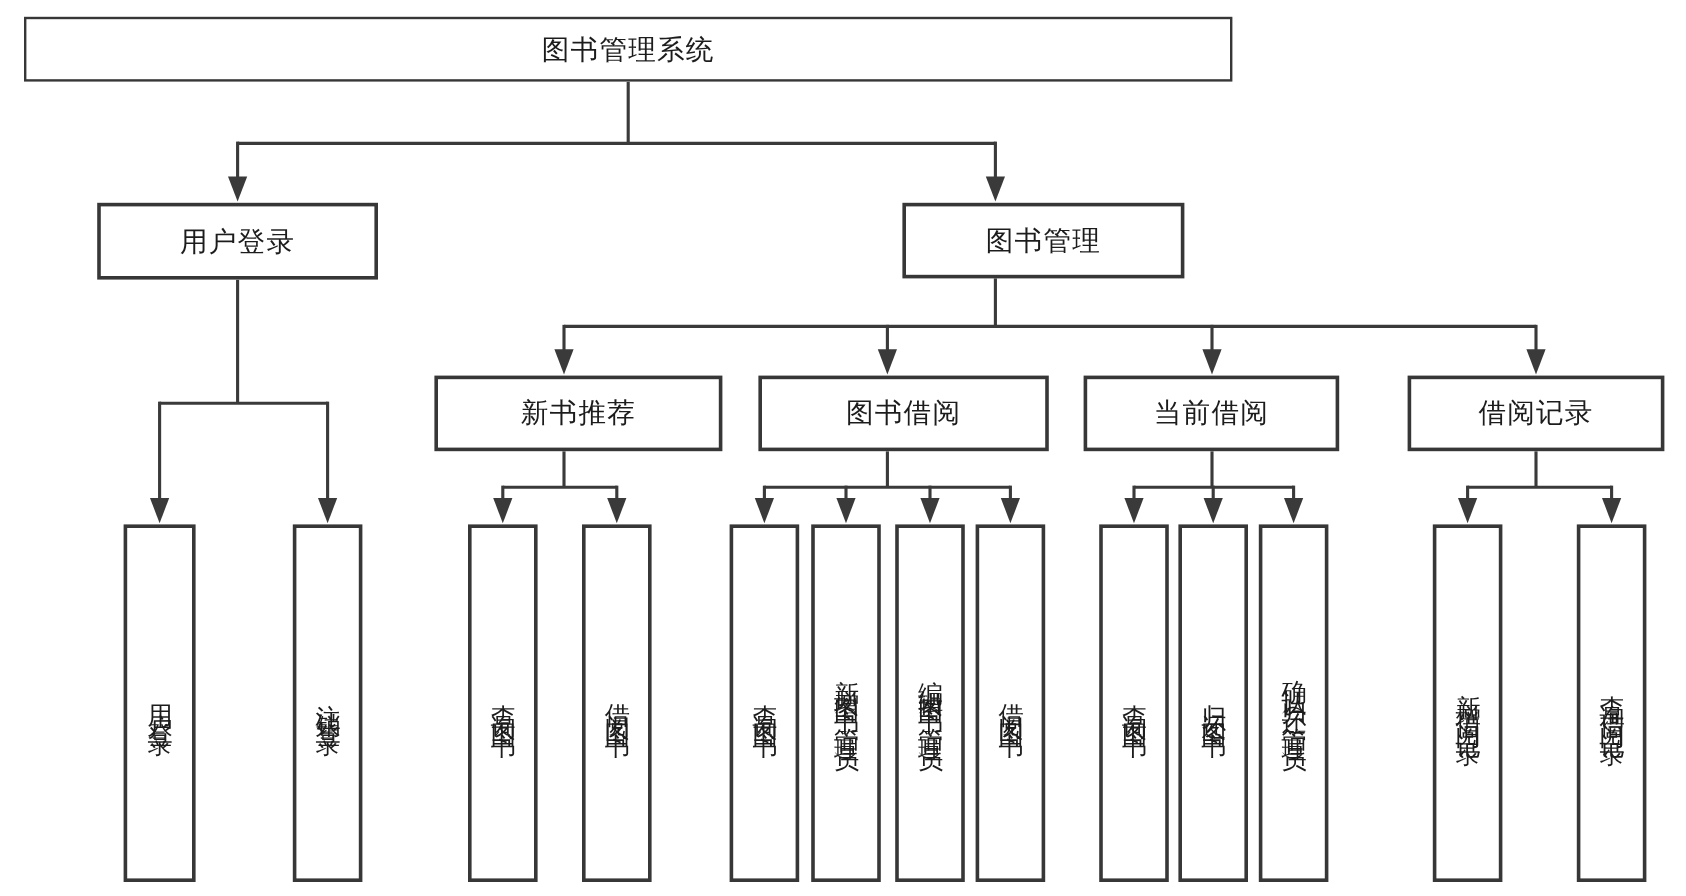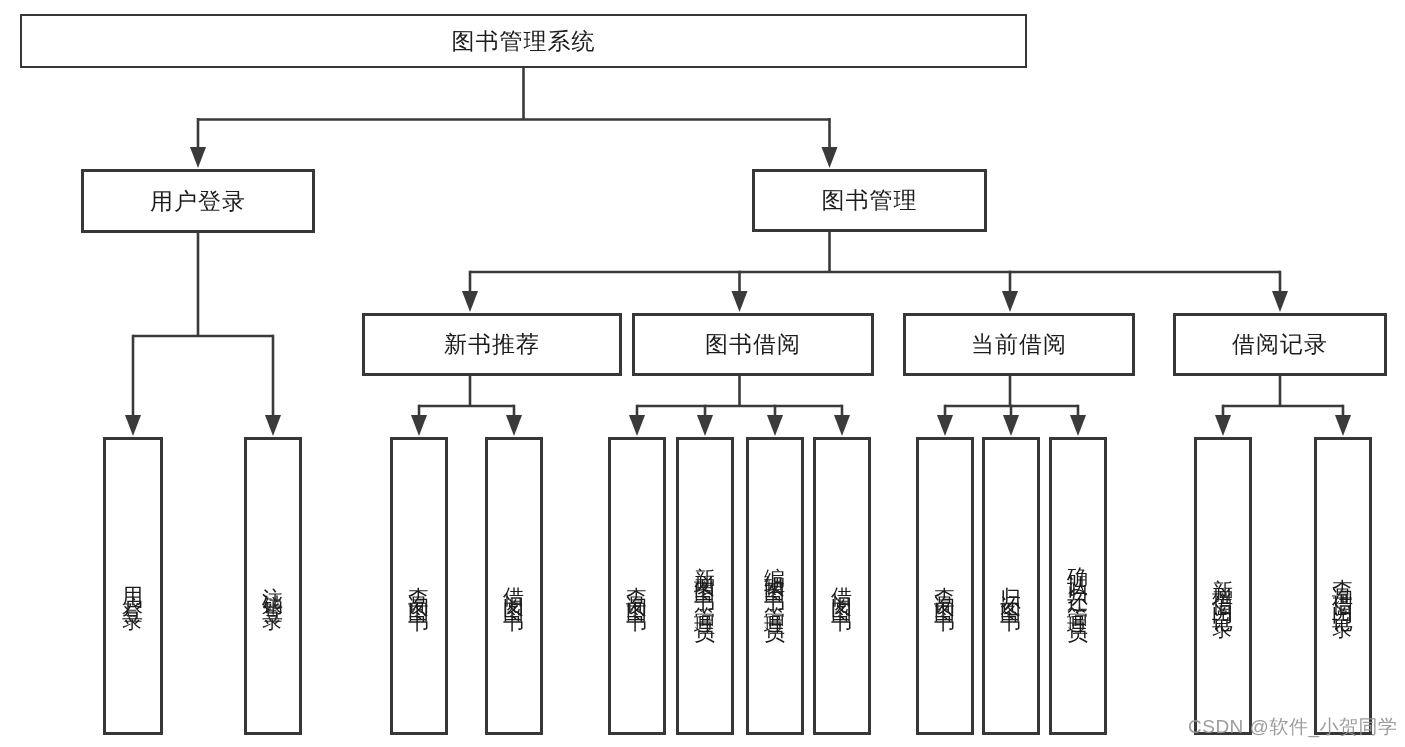--- a/index.html
+++ b/index.html
@@ -136,38 +136,37 @@
       <polygon points="1215,415 1231,415 1223,436"></polygon>
       <polygon points="1335,415 1351,415 1343,436"></polygon>
     </g>
   </svg>
 
   <div class="node root-node" style="left:20px; top:14px; width:1007px; height:54px;">图书管理系统</div>
 
   <div class="node" style="left:81px; top:169px; width:234px; height:64px;">用户登录</div>
   <div class="node" style="left:712px; top:169px; width:235px; height:63px;margin-left:40px;">图书管理</div>
 
-  <div class="node" style="left:362px; top:313px; width:260px; height:63px;">新书推荐</div>
+  <div class="node" style="left:362px; top:313px; width:240px; height:63px;">新书推荐</div>
   <div class="node" style="left:632px; top:313px; width:242px; height:63px;">图书借阅</div>
-  <div class="node" style="left:903px; top:313px; width:232px; height:63px;">当前借阅</div>
+  <div class="node" style="left:903px; top:313px; width:213px; height:63px;">当前借阅</div>
   <div class="node" style="left:1173px; top:313px; width:214px; height:63px;">借阅记录</div>
 
   <div class="leaf" style="left:103px; top:437px; width:60px; height:298px;">用户登录</div>
   <div class="leaf" style="left:244px; top:437px; width:58px; height:298px;">注销登录</div>
 
   <div class="leaf" style="left:390px; top:437px; width:58px; height:298px;">查询图书</div>
   <div class="leaf" style="left:485px; top:437px; width:58px; height:298px;">借阅图书</div>
 
   <div class="leaf" style="left:608px; top:437px; width:58px; height:298px;">查询图书</div>
   <div class="leaf" style="left:676px; top:437px; width:58px; height:298px;">新增图书（管理员）</div>
   <div class="leaf" style="left:746px; top:437px; width:58px; height:298px;">编辑图书（管理员）</div>
   <div class="leaf" style="left:813px; top:437px; width:58px; height:298px;">借阅图书</div>
 
   <div class="leaf" style="left:916px; top:437px; width:58px; height:298px;">查询图书</div>
   <div class="leaf" style="left:982px; top:437px; width:58px; height:298px;">归还图书</div>
   <div class="leaf" style="left:1049px; top:437px; width:58px; height:298px;">确认归还（管理员）</div>
 
   <div class="leaf" style="left:1194px; top:437px; width:58px; height:298px;">新增借阅记录</div>
   <div class="leaf" style="left:1314px; top:437px; width:58px; height:298px;">查询借阅记录</div>
 
-  <div class="watermark">CSDN @软件_小贺同学</div>
 
 </div>
 
 </body></html>

